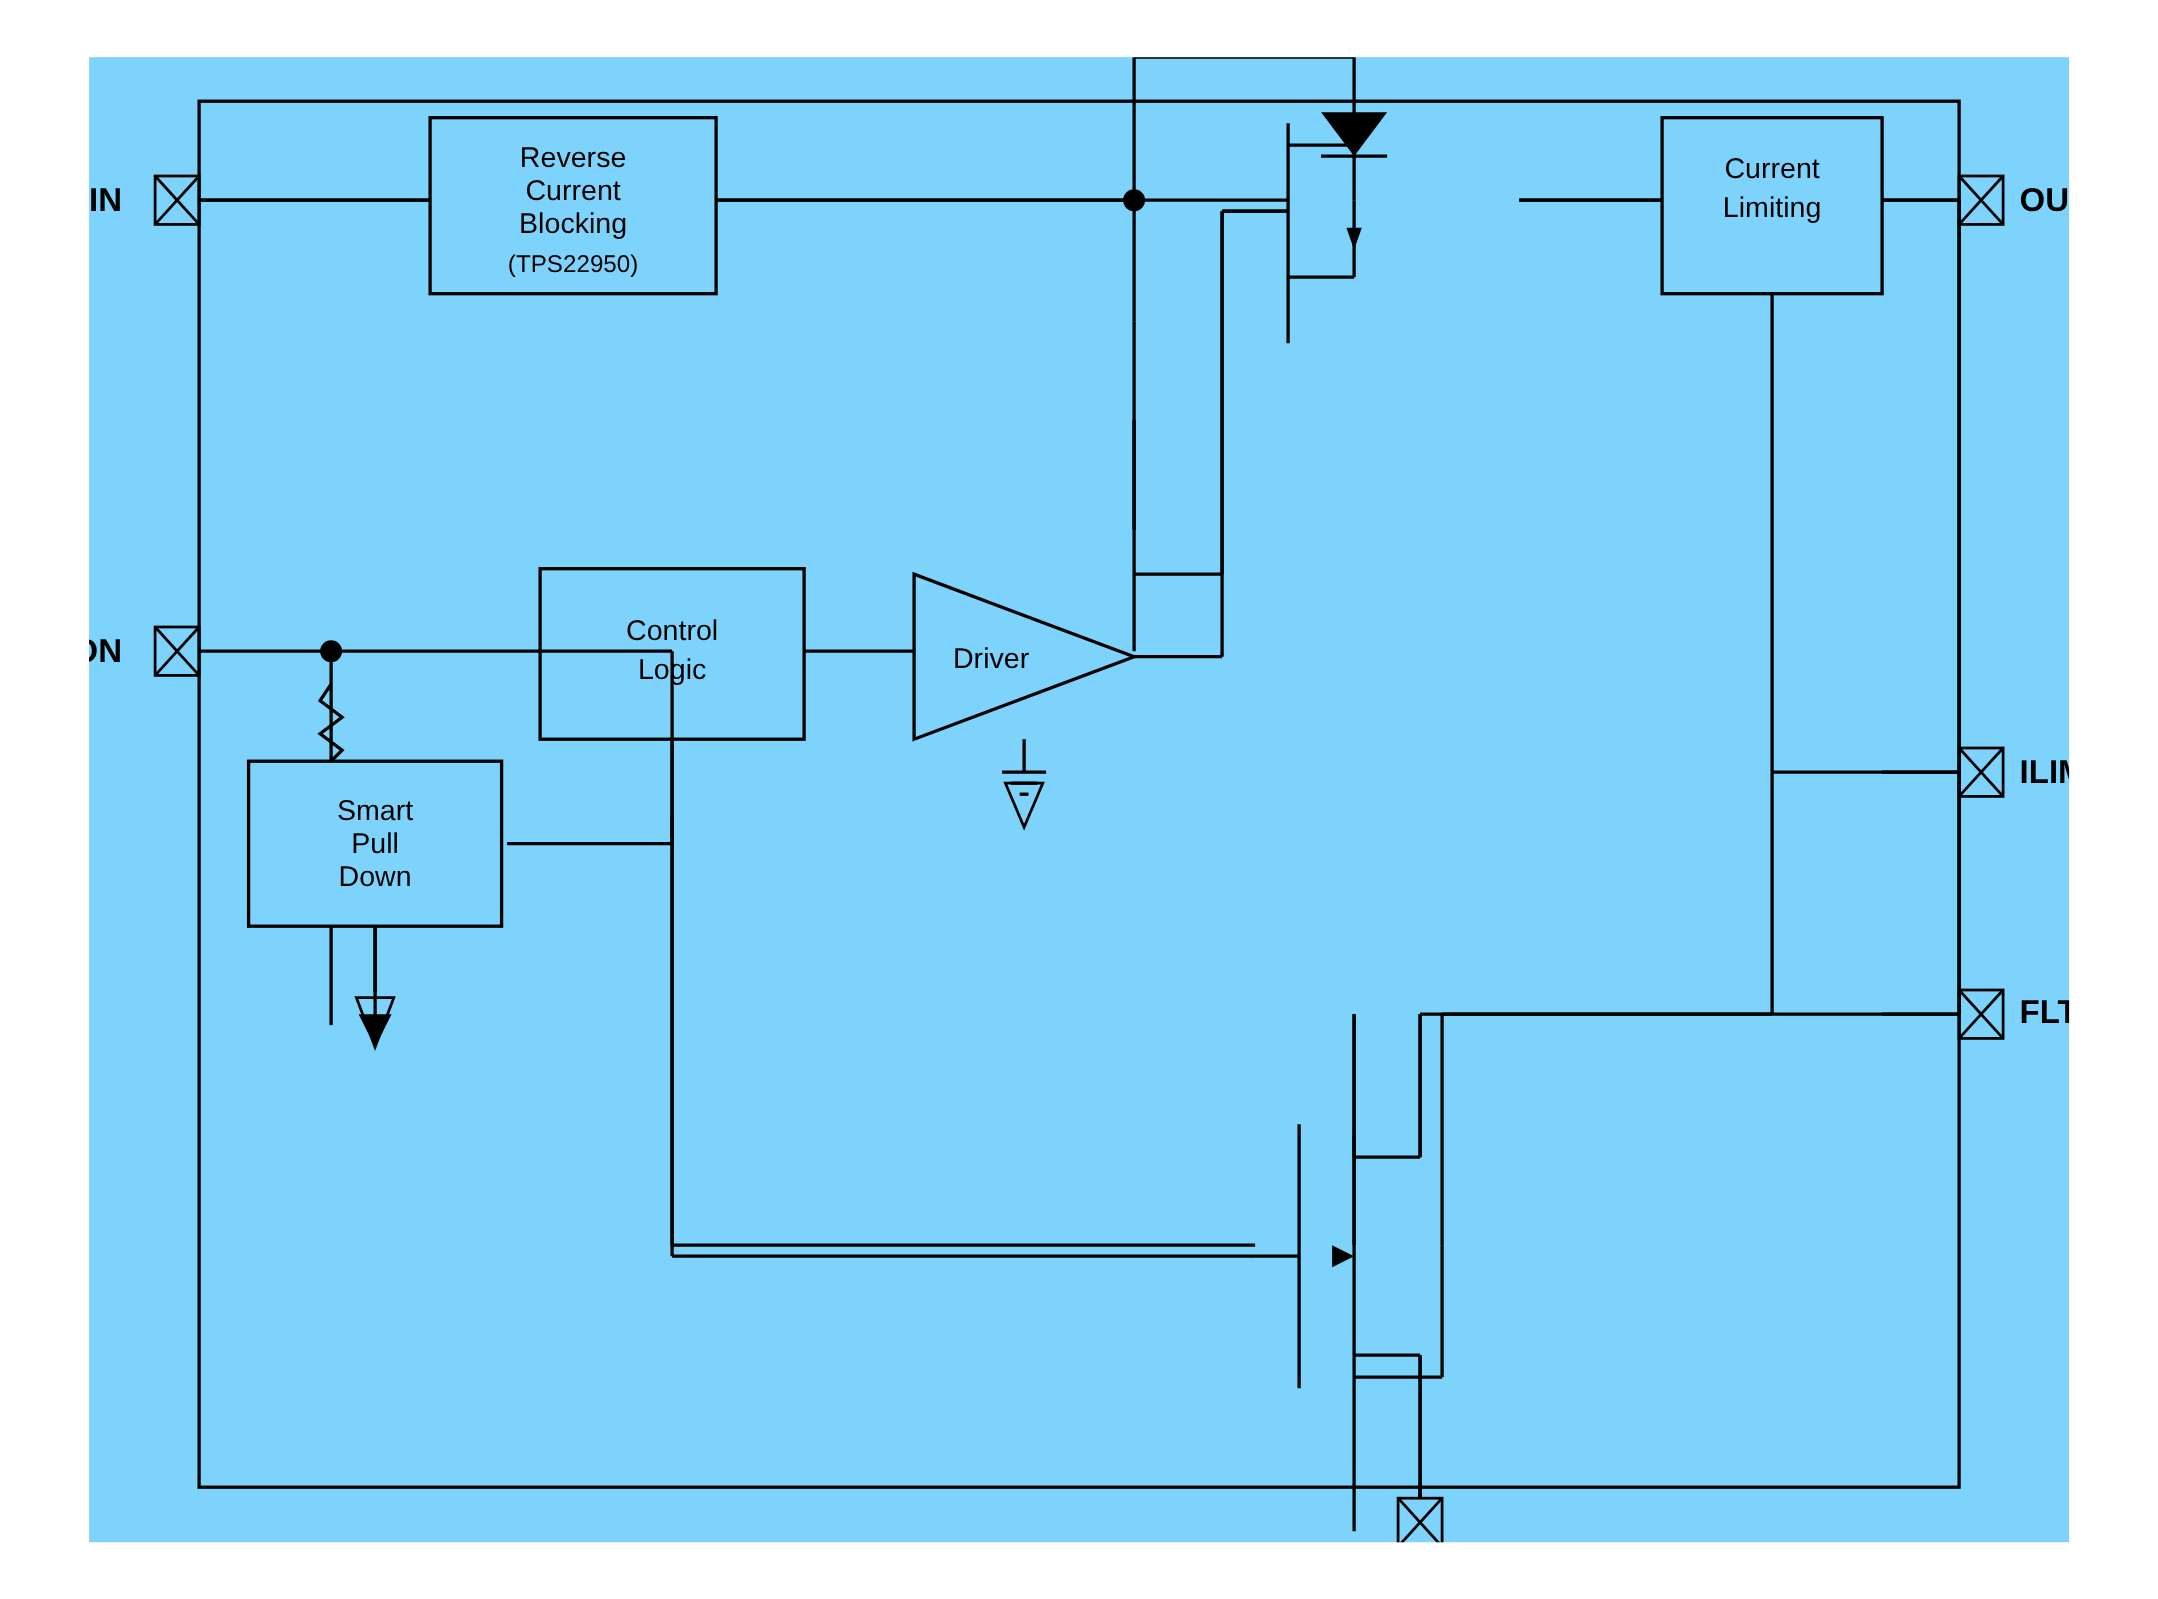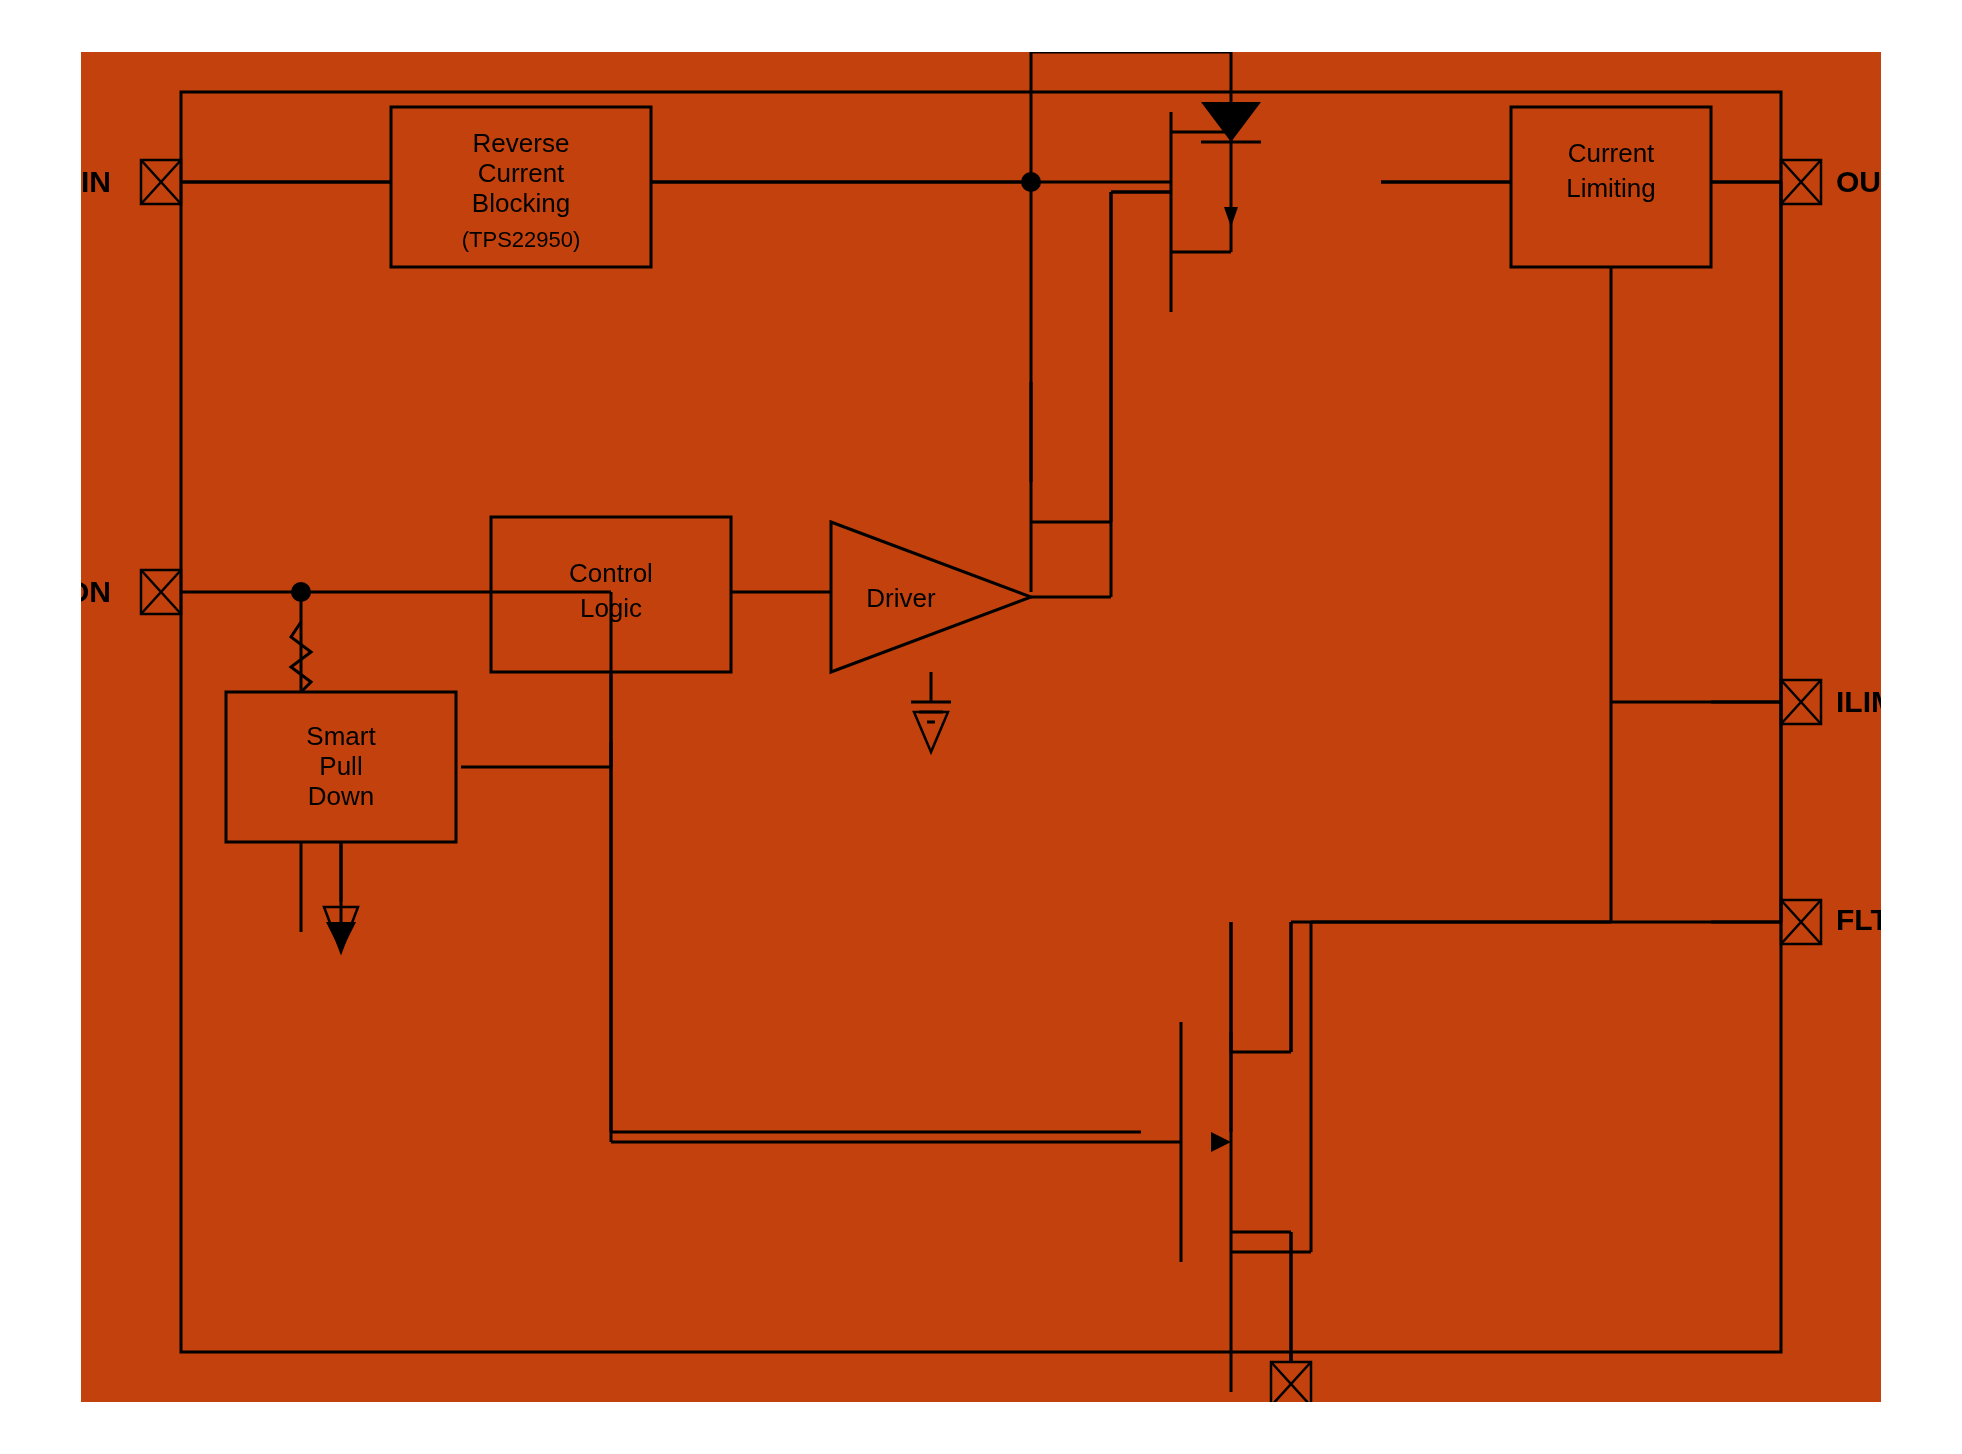--- a/index.html
+++ b/index.html
@@ -9,21 +9,21 @@
       justify-content: center;
       align-items: center;
       width: 1962px;
       height: 1454px;
       font-family: Arial, sans-serif;
     }
     .diagram-container {
       width: 1800px;
       height: 1350px;
       position: relative;
-      background: #c2410c;
+      background: #7dd3fc;
     }
     svg {
       width: 100%;
       height: 100%;
     }
     .label-text {
       font-family: Arial, sans-serif;
       font-size: 26px;
       fill: #000000;
     }

